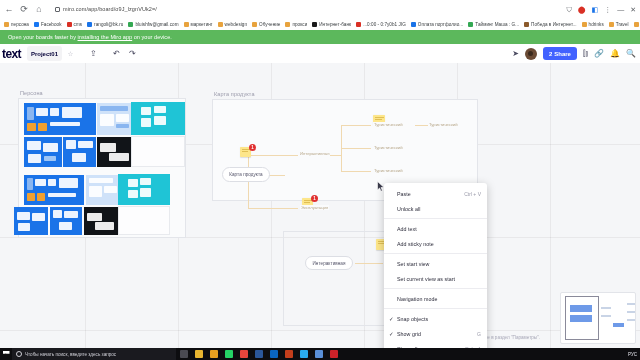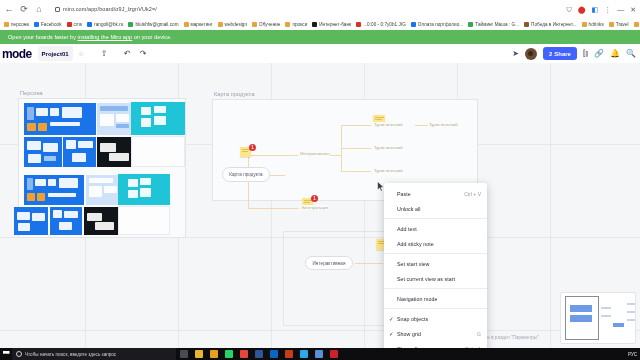--- a/index.html
+++ b/index.html
@@ -218,21 +218,21 @@
       </div>
     </div>
 
   <div class="banner">
     <div class="banner-text">
       <span>Open your boards faster by </span><a href="#">installing the Miro app</a><span> on your device.</span>
     </div>
   </div>
 
   <div class="miro-header">
-    <div class="miro-logo">mode</div>
+    <div class="miro-logo">text</div>
     <div class="hgroup">
       <div class="hbtn name">Project01</div>
       <div class="hbtn hdim">☆</div>
       <div class="hsep"></div>
       <div class="hbtn">
           <span class="hicon">⇪</span>
         </div>
       <div class="hsep"></div>
       <div class="hbtn">
           <span class="hicon">↶</span>

